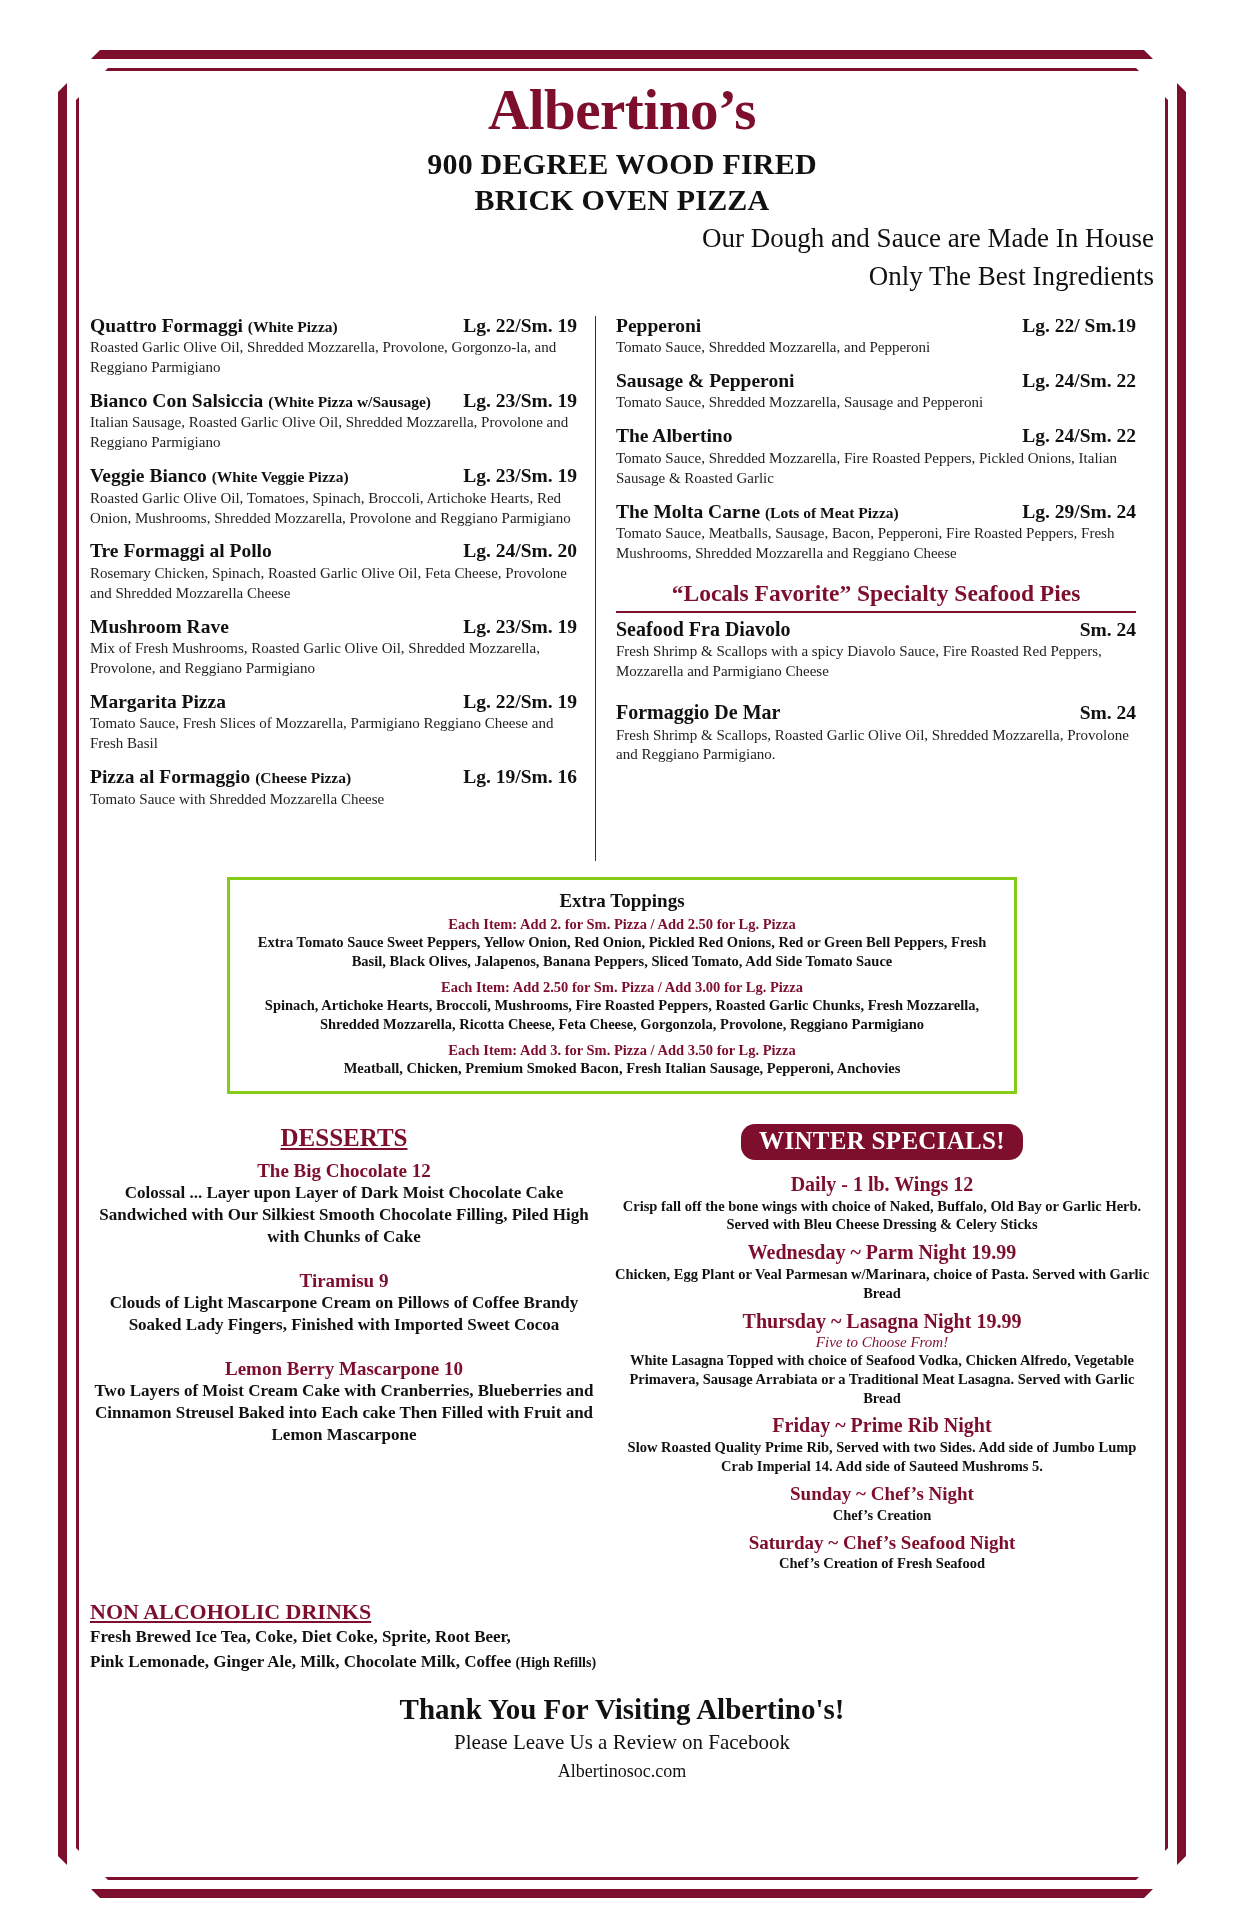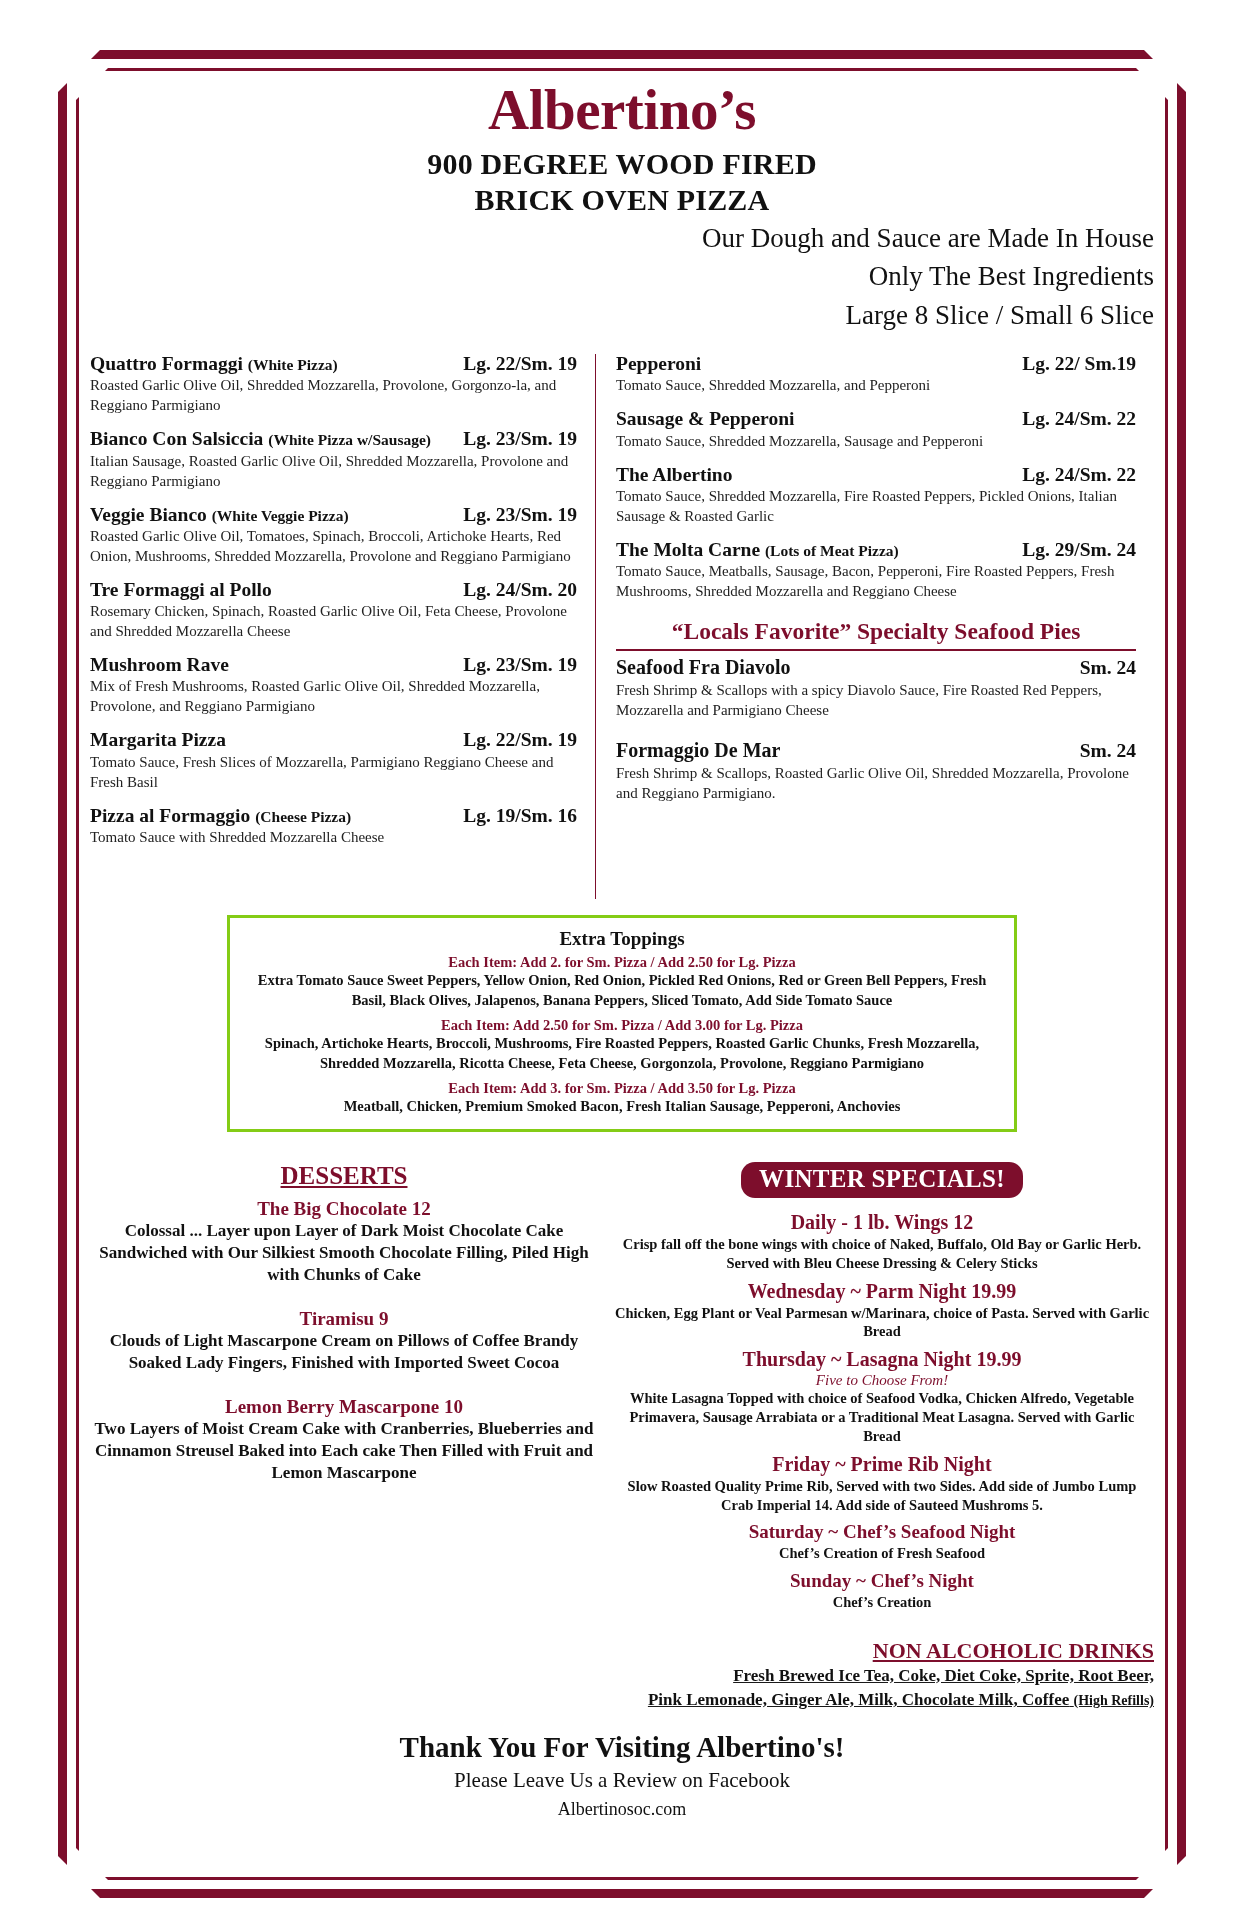--- a/index.html
+++ b/index.html
@@ -226,22 +226,21 @@
   }
   .special-italic {
     font-weight: normal;
     font-style: italic;
     font-size: 15px;
     color: #7d0e2c;
   }
   
   .drinks {
     margin-top: 26px;
-    text-align: right;
-    text-decoration: underline;
+    text-align: left;
   }
   .drinks-title {
     color: #7d0e2c;
     font-weight: bold;
     font-size: 22px;
     text-decoration: underline;
   }
   .drinks-line {
     font-weight: bold;
     font-size: 17px;
@@ -277,21 +276,20 @@
   <div class="frame-inner"></div>
 
   <div class="content">
 
     <div>
       <div class="brand">Albertino’s</div>
       <div class="subtitle1">900 DEGREE WOOD FIRED</div>
       <div class="subtitle2">BRICK OVEN PIZZA</div>
       <div class="tagline">Our Dough and Sauce are Made In House</div>
       <div class="tagline">Only The Best Ingredients</div>
-      <div class="tagline">Large 8 Slice / Small 6 Slice</div>
     </div>
 
     <div class="columns">
 
       <div class="col-left">
 
         <div class="item">
           <div class="item-head">
             <span class="item-name"><span>Quattro Formaggi</span> <span class="item-qual">(White Pizza)</span></span>
             <span class="item-price">Lg. 22/Sm. 19</span>
@@ -456,27 +454,27 @@
           <div class="special-italic">Five to Choose From!</div>
           <div class="special-desc">White Lasagna Topped with choice of Seafood Vodka, Chicken Alfredo, Vegetable Primavera, Sausage Arrabiata or a Traditional Meat Lasagna.  Served with Garlic Bread</div>
         </div>
 
         <div class="special-block">
           <div class="special-name">Friday ~ Prime Rib Night</div>
           <div class="special-desc">Slow Roasted Quality Prime Rib, Served with two Sides. Add side of Jumbo Lump Crab Imperial 14. Add side of Sauteed Mushroms 5.</div>
         </div>
 
         <div class="special-block">
+          <div class="special-name small">Sunday ~ Chef’s Night</div>
+          <div class="special-desc">Chef’s Creation</div>
+        </div>
+
+        <div class="special-block">
           <div class="special-name small">Saturday ~ Chef’s Seafood Night</div>
           <div class="special-desc">Chef’s Creation of Fresh Seafood</div>
-        </div>
-
-        <div class="special-block">
-          <div class="special-name small">Sunday ~ Chef’s Night</div>
-          <div class="special-desc">Chef’s Creation</div>
         </div>
       </div>
     </div>
 
     <div class="drinks">
       <div class="drinks-title">NON ALCOHOLIC DRINKS</div>
       <div class="drinks-line">Fresh Brewed Ice Tea, Coke, Diet Coke, Sprite, Root Beer,</div>
       <div class="drinks-line">
         <span>Pink Lemonade, Ginger Ale, Milk, Chocolate Milk, Coffee</span>
         <span class="refills">(High Refills)</span>

